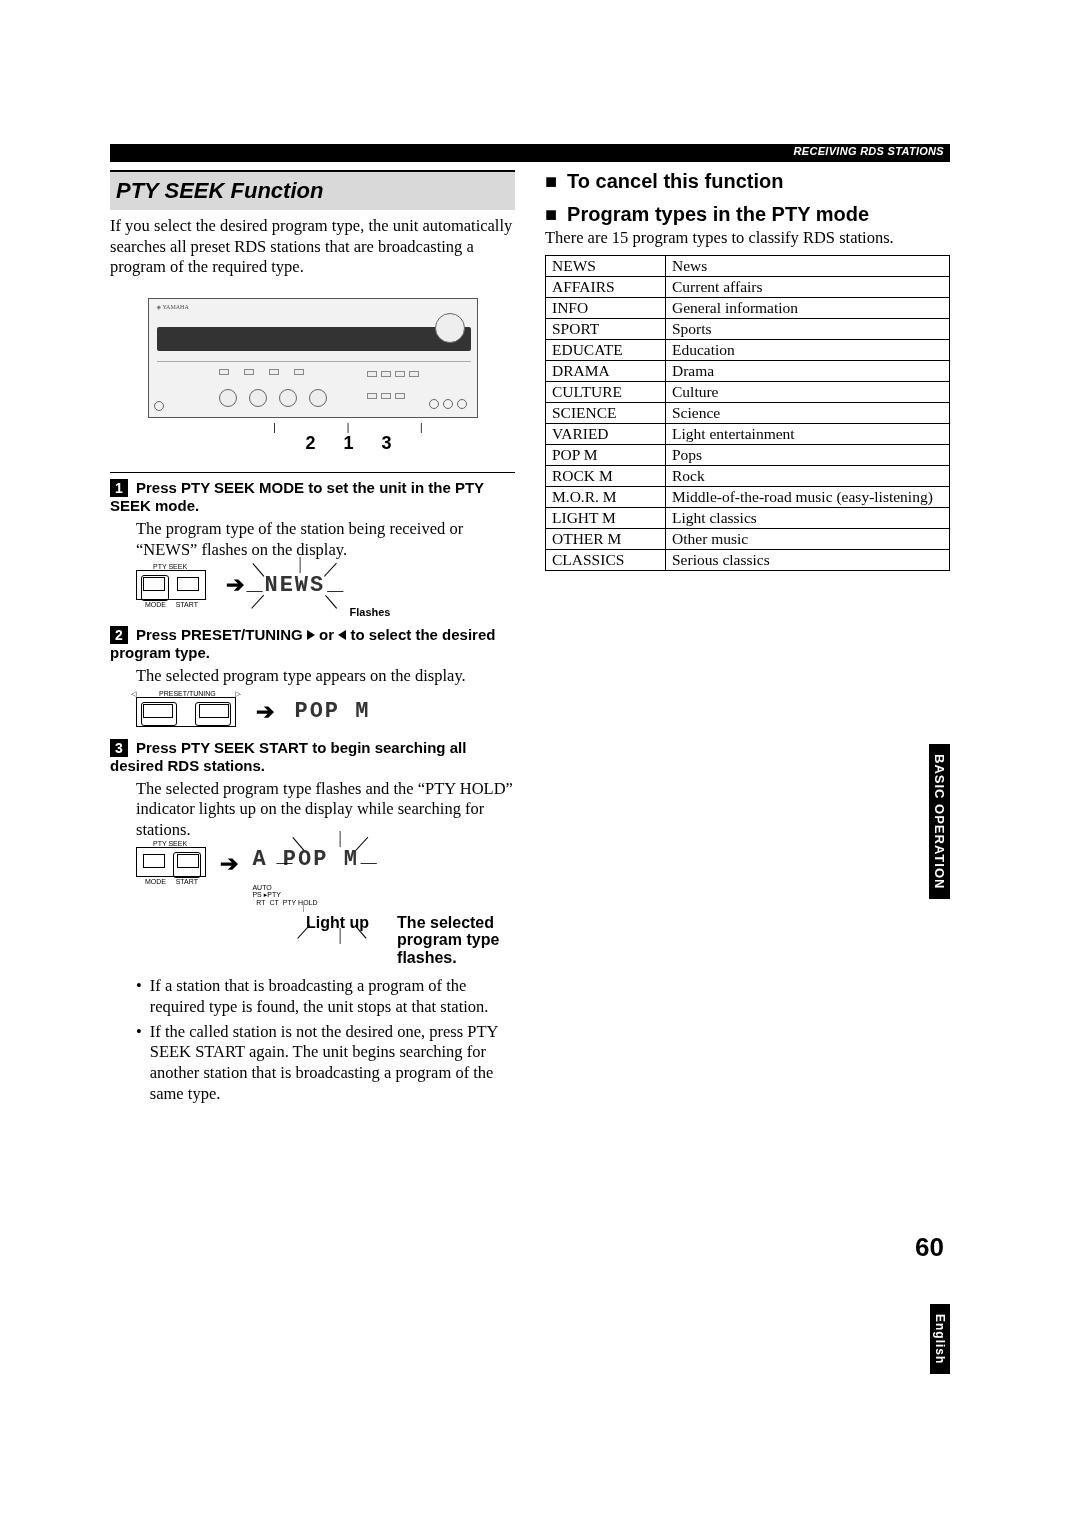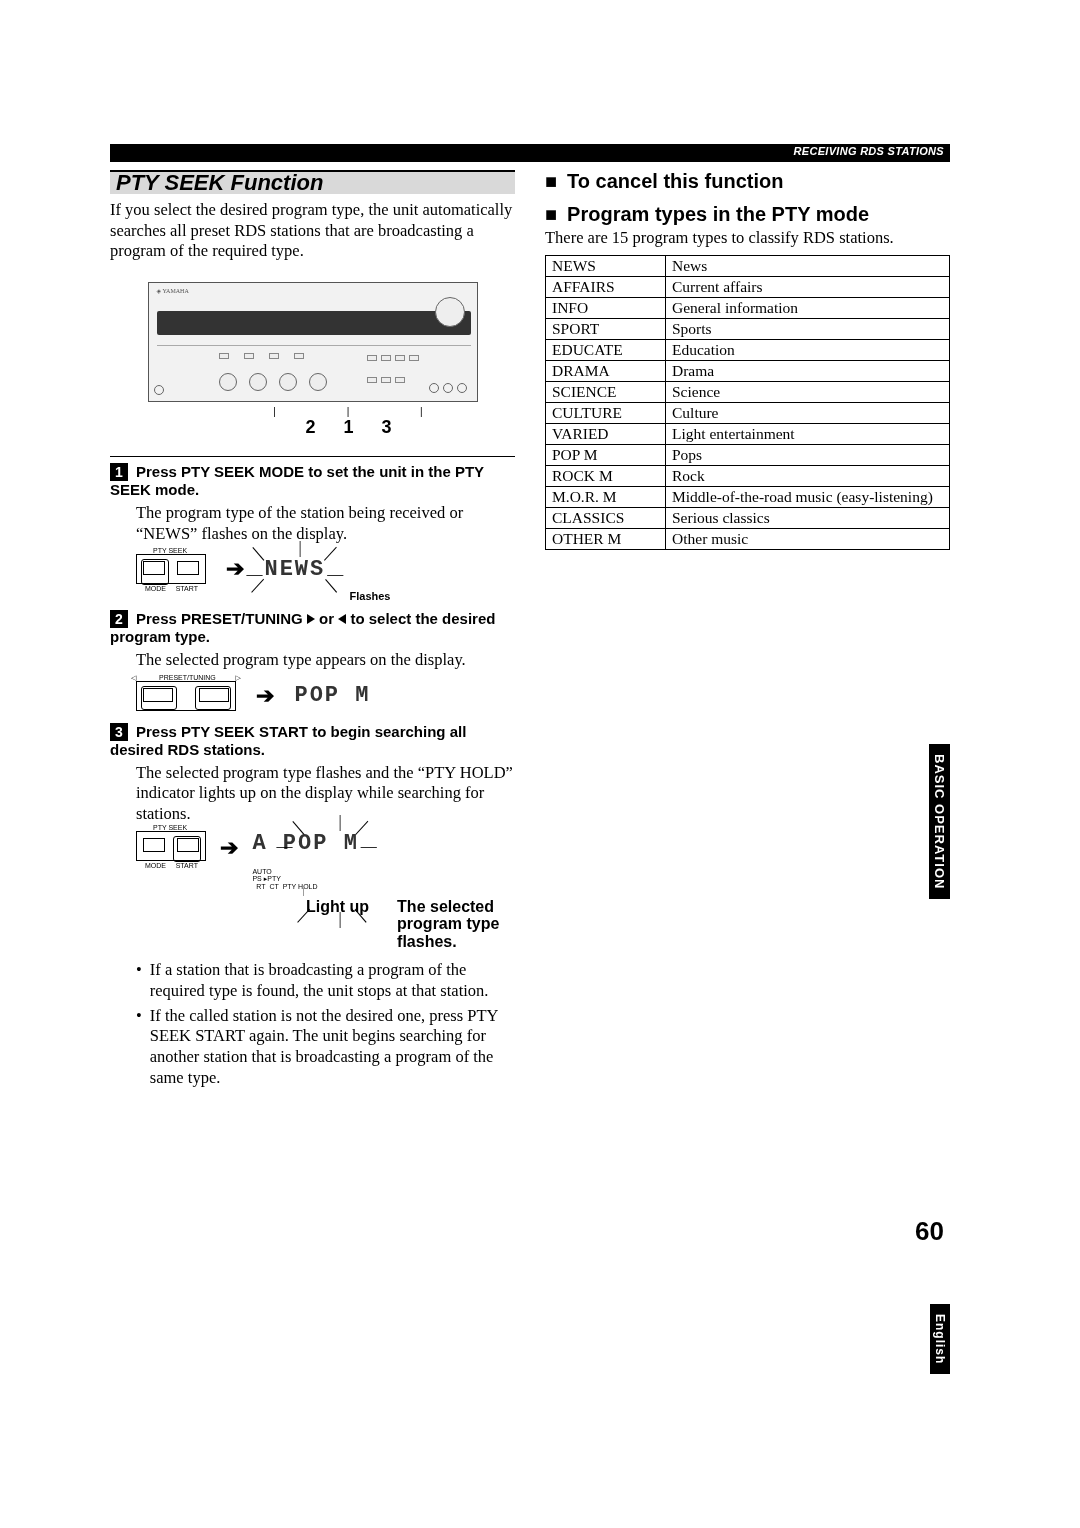--- a/index.html
+++ b/index.html
@@ -31,21 +31,21 @@
     color: #fff;
     font-size: 11px;
     font-weight: bold;
     font-style: italic;
     font-family: Arial, Helvetica, sans-serif;
     letter-spacing: .3px;
   }
   .cols { display: flex; gap: 30px; }
   .col { width: 405px; }
   .section-title-bar {
-    height: 24px;
+    height: 40px;
     background: #d9d9d9;
     border-top: 2px solid #000;
     padding-left: 6px;
     display: flex;
     align-items: center;
     margin-bottom: 6px;
   }
   .section-title {
     font-family: Arial, Helvetica, sans-serif;
     font-weight: bold;
@@ -359,51 +359,55 @@
             </tr>
             <tr>
               <td>EDUCATE</td>
               <td>Education</td>
             </tr>
             <tr>
               <td>DRAMA</td>
               <td>Drama</td>
             </tr>
             <tr>
+              <td>CULTURE</td>
+              <td>Culture</td>
+            </tr>
+            <tr>
               <td>SCIENCE</td>
               <td>Science</td>
             </tr>
             <tr>
-              <td>CULTURE</td>
-              <td>Culture</td>
-            </tr>
-            <tr>
               <td>VARIED</td>
               <td>Light entertainment</td>
             </tr>
             <tr>
               <td>POP M</td>
               <td>Pops</td>
             </tr>
             <tr>
               <td>ROCK M</td>
               <td>Rock</td>
             </tr>
             <tr>
               <td>M.O.R. M</td>
               <td>Middle-of-the-road music (easy-listening)</td>
             </tr>
             <tr>
+              <td>LIGHT M</td>
+              <td>Light classics</td>
+            </tr>
+            <tr>
+              <td>OTHER M</td>
+              <td>Other music</td>
+            </tr>
+            <tr>
               <td>CLASSICS</td>
               <td>Serious classics</td>
             </tr>
-            <tr>
-              <td>OTHER M</td>
-              <td>Other music</td>
-            </tr>
           </tbody>
       </table>
 
     </div>
   </div>
 
   <div class="side-tab basic">BASIC OPERATION</div>
   <div class="side-tab english">English</div>
 
   <div class="page-num">60</div>

